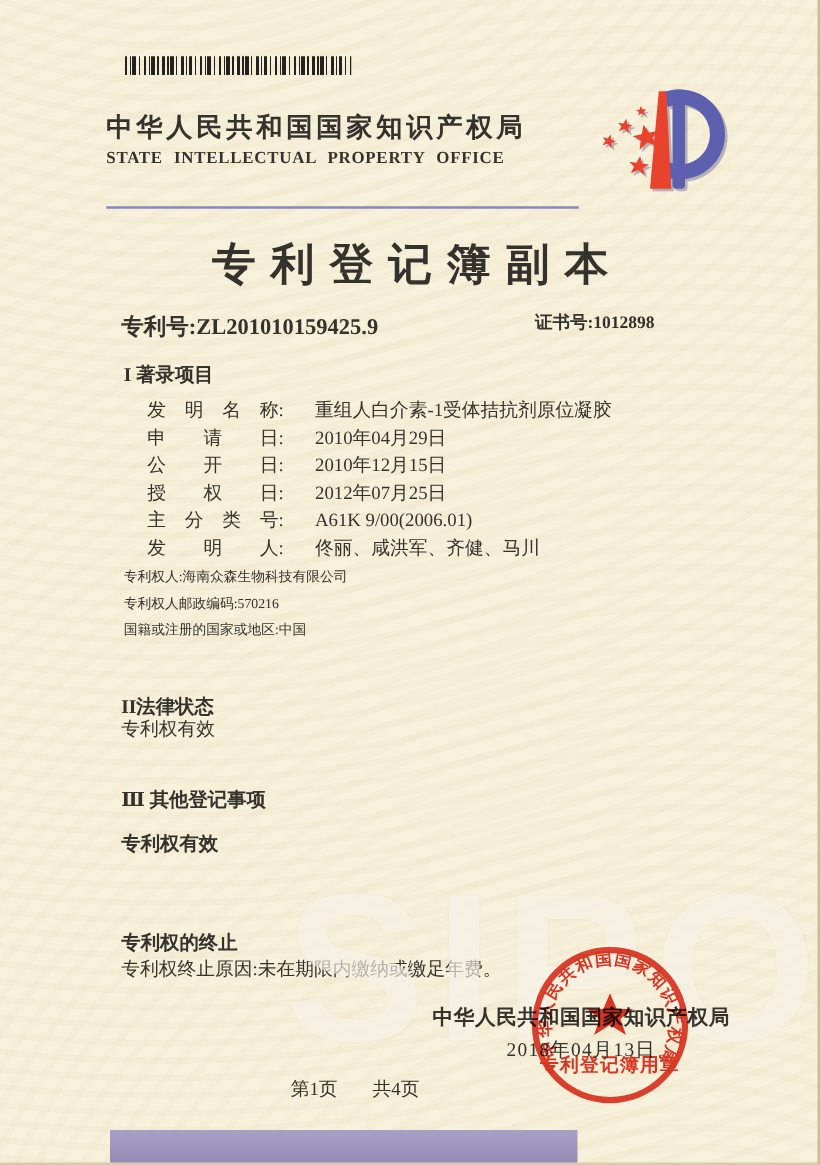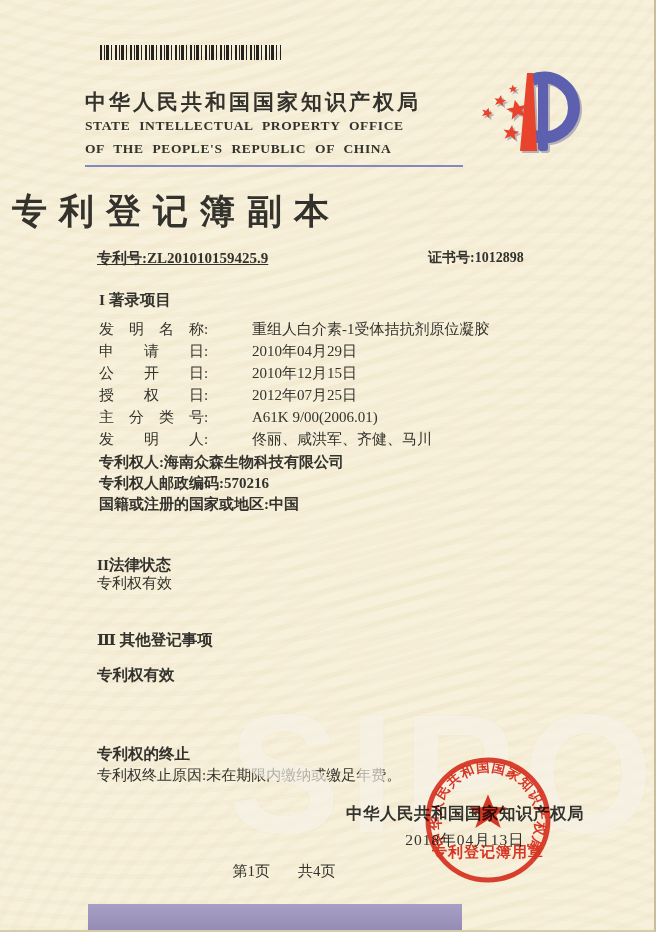--- a/index.html
+++ b/index.html
@@ -43,36 +43,36 @@
   
   .agency-cn{left:85px;top:88px;font-size:21px;font-weight:bold;letter-spacing:3px;}
   .agency-en{left:85px;font-size:13.5px;font-weight:bold;letter-spacing:0.6px;word-spacing:5px;}
   .en1{top:118px;}
   .en2{top:141px;}
   .head-rule{left:85px;top:165px;width:378px;height:2px;background:var(--rule_purple);}
 
   .logo{left:470px;top:55px;}
 
   .doc-title{
-    left:0;top:188px;width:656px;text-align:left;
+    left:0;top:188px;width:656px;text-align:center;
     font-size:35px;font-weight:bold;letter-spacing:12px;text-indent:12px;
   }
 
-  .patent-no{left:97px;top:249px;font-size:15px;font-weight:bold;text-decoration:underline;}
+  .patent-no{left:97px;top:249px;font-size:18px;font-weight:bold;}
   .cert-no{left:428px;top:249px;font-size:14px;font-weight:bold;}
 
   .sec-heading{font-size:15.5px;font-weight:bold;}
   .h-biblio{left:99px;top:290px;}
 
   .fields{left:99px;top:318px;width:480px;font-size:15px;line-height:22px;}
-  .frow{display:flex;}
+  .frow{display:flex;text-align:right;}
   .flabel{white-space:pre;width:128px;flex:0 0 128px;}
   .fvalue{margin-left:25px;white-space:pre;}
 
-  .owner{left:99px;top:452px;width:500px;font-size:15px;line-height:21px;font-weight:bold;}
+  .owner{left:99px;top:452px;width:500px;font-size:11px;line-height:21px;}
   .owner div{white-space:pre;}
 
   .h-legal{left:97px;top:555px;}
   .legal-status{left:97px;top:574px;font-size:15px;}
 
   .h-other{left:97px;top:630px;}
   .h-grant{left:97px;top:665px;}
   .grant-line{left:97px;top:686px;font-size:15px;}
   .h-term{left:97px;top:744px;}
   .term-line{left:97px;top:766px;font-size:15px;}
@@ -104,21 +104,20 @@
 </style>
 </head>
 <body>
 
 <div class="page">
 
   <div class="abs barcode"></div>
 
   <div class="abs agency-cn">中华人民共和国国家知识产权局</div>
   <div class="abs agency-en en1">STATE INTELLECTUAL PROPERTY OFFICE</div>
-  <div class="abs agency-en en2">OF THE PEOPLE'S REPUBLIC OF CHINA</div>
   <div class="abs head-rule"></div>
 
   <svg class="abs logo" width="170" height="110" viewBox="0 0 170 110">
     <defs>
       <path id="star" d="M0,-10 L2.9,-3.1 10,-3.1 4.5,1.2 6.9,8.1 0,3.8 -6.9,8.1 -4.5,1.2 -10,-3.1 -2.9,-3.1 Z"></path>
     </defs>
 
     <g fill="#9a97a8" opacity="0.7" transform="translate(2,2)">
       <path d="M62 25 A 30 30 0 1 1 62 80" fill="none" stroke="#9a97a8" stroke-width="12"></path>
       <rect x="68" y="20" width="10" height="76" rx="3"></rect>

